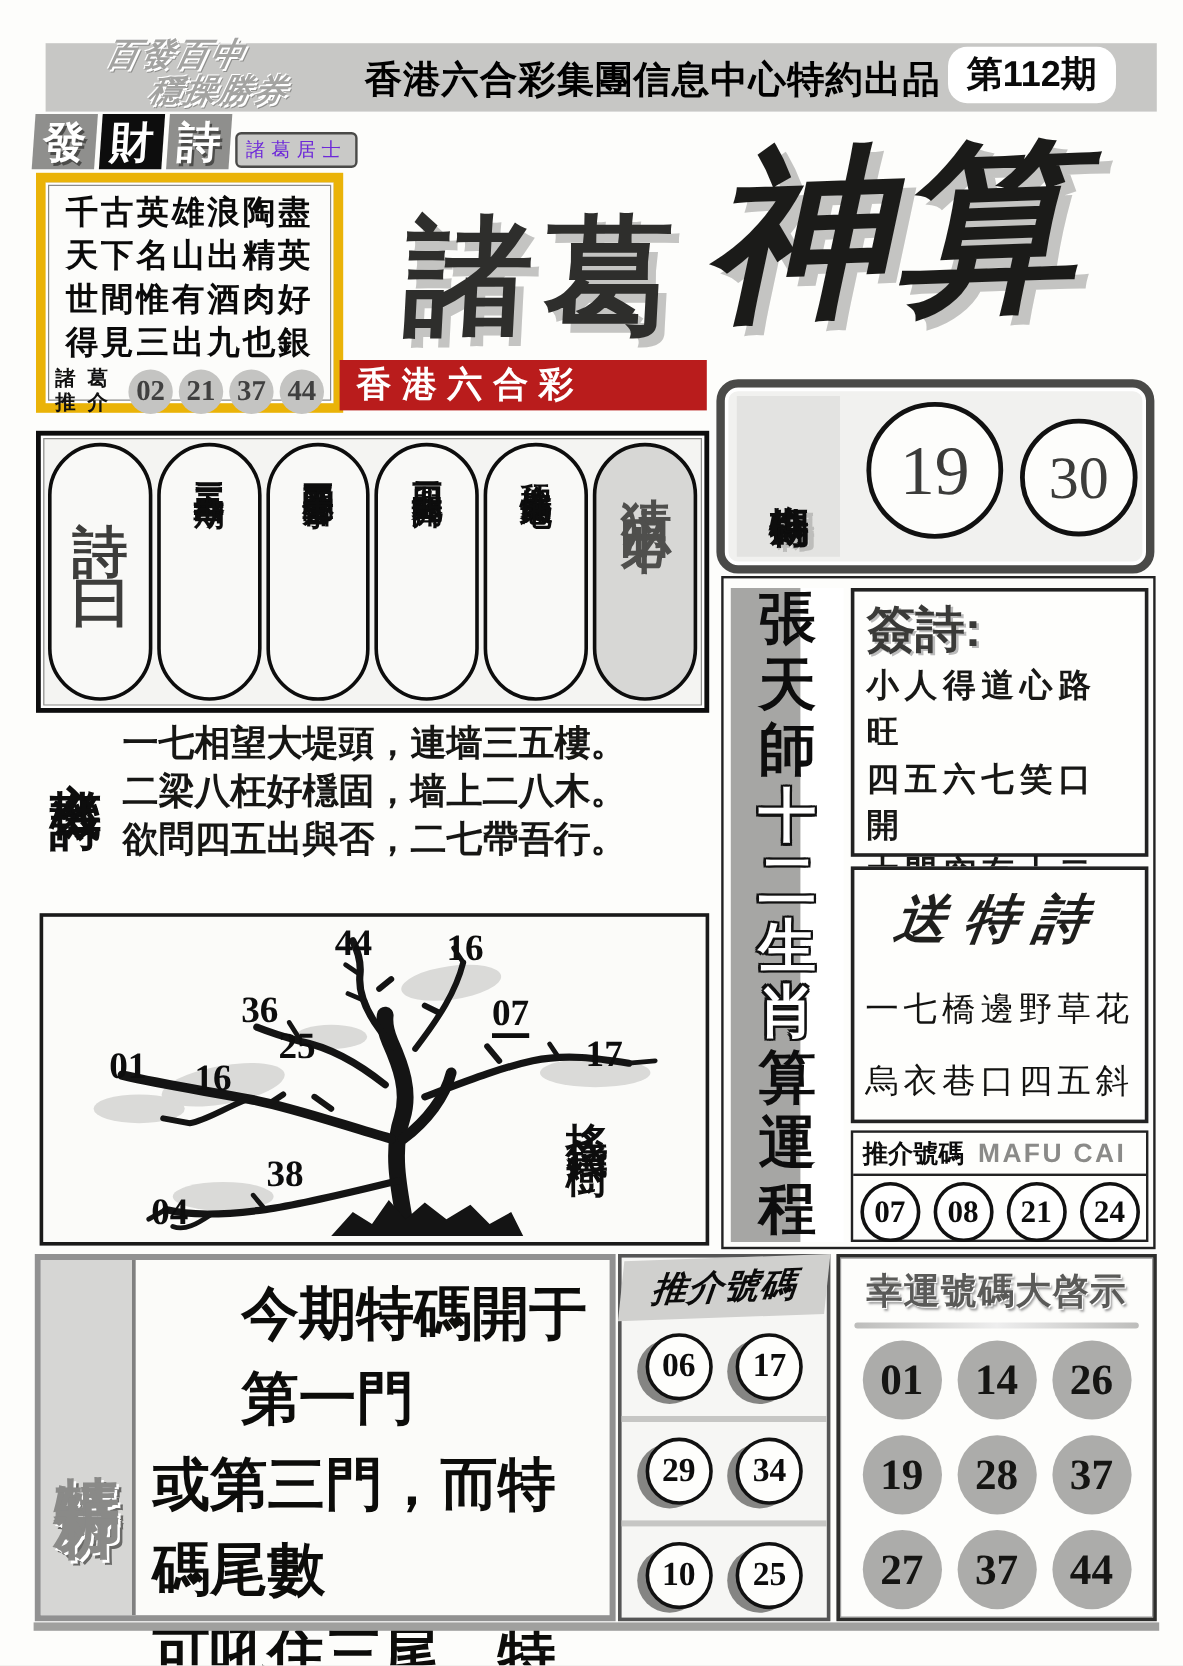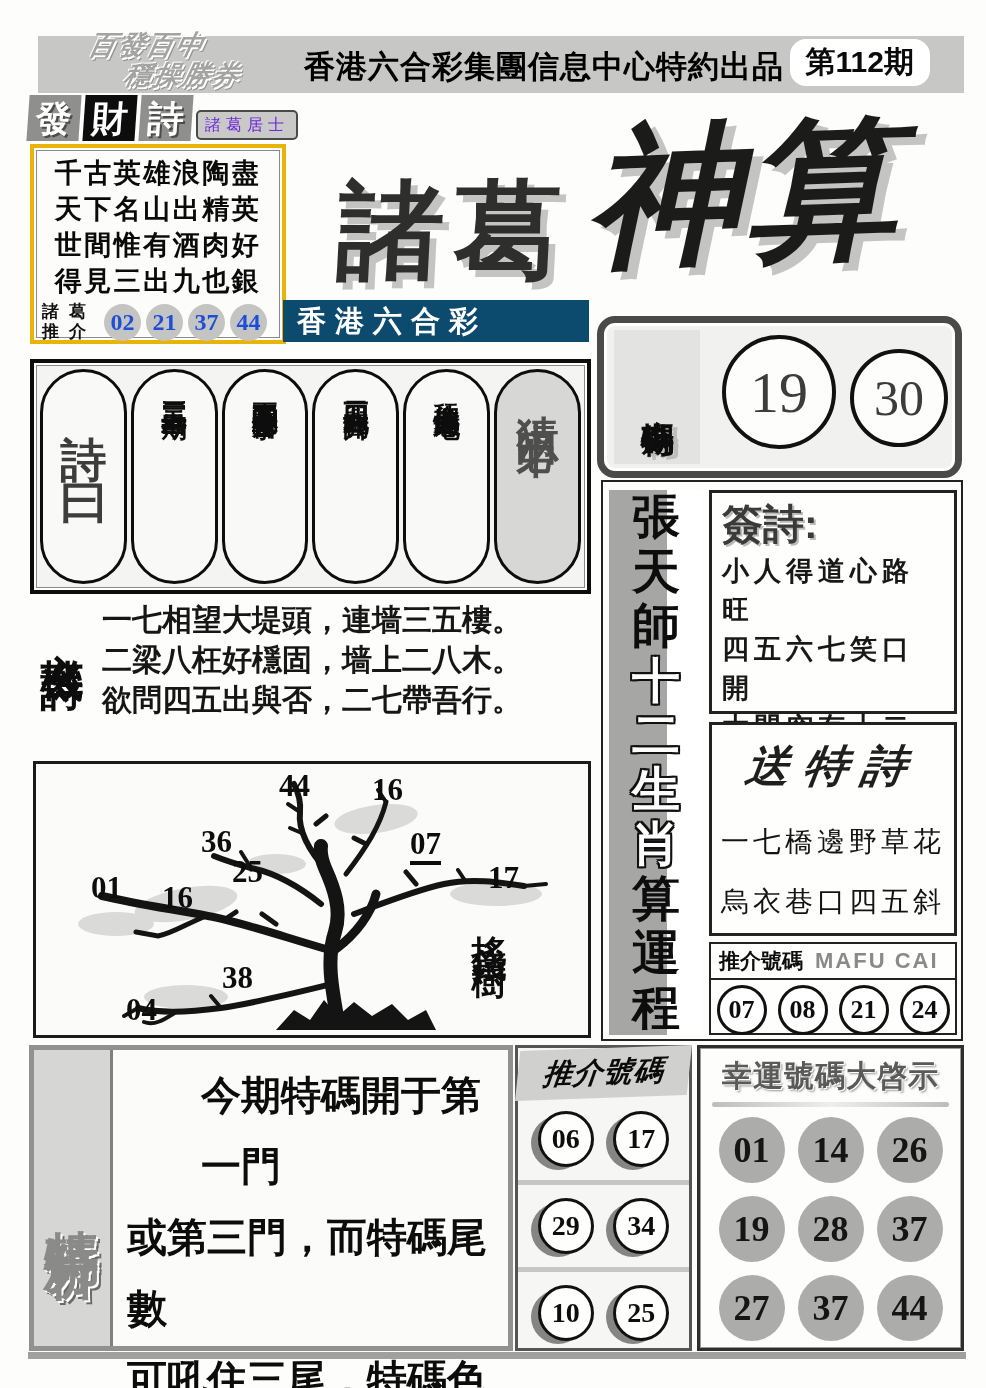--- a/index.html
+++ b/index.html
@@ -18,37 +18,37 @@
               font-size:30px;font-weight:900;color:#0a0a0a;}
 
   
   .facai-head{left:28px;top:95px;display:flex;align-items:flex-end;gap:4px;}
   .tile{width:52px;height:46px;display:grid;place-items:center;font-size:36px;font-weight:900;
         color:#fff;transform:skewX(-4deg);}
   .tile.gray{background:#8f8f8d;text-shadow:2px 2px 0 #4c4c4a;}
   .tile.black{background:#0d0d0d;}
   .author-pill{height:26px;min-width:98px;border:2px solid #4a4a48;border-radius:5px;background:#c9c9c7;
                font-size:16px;letter-spacing:5px;color:#6d28d9;display:grid;place-items:center;margin-bottom:1px;}
-  .facai-box{left:30px;top:144px;width:256px;height:200px;background:#fcfcfa;border:4px solid #eab308;
+  .facai-box{left:30px;top:144px;width:256px;height:200px;background:#fcfcfa;border:8px solid #eab308;
              box-shadow:inset 0 0 0 2px #fff,inset 0 0 0 3px #8a8a88;padding-top:7px;box-sizing:border-box;}
   .facai-line{font-family:"Liberation Serif",serif;font-weight:700;font-size:27px;letter-spacing:2.5px;
               line-height:36px;text-align:center;color:#0a0a0a;}
   .facai-reco{display:flex;align-items:center;margin-top:3px;padding:0 8px;}
   .reco-name{font-size:17px;font-weight:900;letter-spacing:10px;line-height:20px;width:62px;}
   .reco-circles{display:flex;gap:5px;}
   .reco-ball{width:37px;height:37px;border-radius:50%;background:#c4c4c2;display:grid;place-items:center;
-             font-family:"Liberation Serif",serif;font-size:24px;font-weight:700;color:#1d4ed8;}
+             font-family:"Liberation Serif",serif;font-size:24px;font-weight:700;color:#404040;}
 
   
   .title-left{left:338px;top:160px;font-size:106px;font-weight:900;letter-spacing:10px;color:#2e2e2c;
               text-shadow:7px 7px 0 #c4c4c2;transform:skewX(-3deg);}
   .title-right{left:588px;top:92px;font-family:"Liberation Serif",serif;font-style:italic;font-weight:700;
                font-size:152px;letter-spacing:4px;color:#1b1b19;text-shadow:9px 8px 0 #c4c4c2;
                transform:rotate(-2deg);}
-  .banner{left:283px;top:300px;width:306px;height:42px;background:#0c4a6e;color:#fff;font-size:29px;
+  .banner{left:283px;top:300px;width:306px;height:42px;background:#b91c1c;color:#fff;font-size:29px;
           font-weight:900;letter-spacing:9px;line-height:42px;padding-left:14px;box-sizing:border-box;}
 
   
   .special{left:597px;top:316px;width:365px;height:162px;background:#f1f1ef;border:7px solid #4a4a48;
            border-radius:18px;box-shadow:inset 0 0 0 3px #fff;box-sizing:border-box;}
   .special-label-col{left:10px;top:7px;width:86px;height:134px;background:#e3e3e1;display:grid;place-items:center;}
   .v-upright{writing-mode:vertical-rl;text-orientation:upright;}
   .special-label{font-size:33px;font-weight:900;color:#0d0d0d;letter-spacing:1px;
                  text-shadow:5px 3px 0 #bdbdbb;}
   .ball-big{border-radius:50%;background:#fdfdfb;border:4px solid #111;display:grid;place-items:center;
@@ -108,21 +108,21 @@
   .mafu-balls{display:flex;justify-content:space-around;padding-top:5px;}
   .ball-sm{width:44px;height:44px;border-radius:50%;border:3px solid #111;background:#fff;display:grid;
            place-items:center;font-family:"Liberation Serif",serif;font-size:26px;font-weight:700;color:#0d0d0d;}
 
   
   .analysis{left:29px;top:1045px;width:484px;height:306px;border:5px solid #919191;background:#fbfbf9;
             box-sizing:border-box;display:flex;}
   .analysis-label-col{width:76px;background:#d6d6d4;border-right:3px solid #808080;display:grid;place-items:center;}
   .analysis-label{font-size:54px;font-weight:900;color:#8a8a88;letter-spacing:6px;
                   text-shadow:2px 2px 0 #fff,4px 4px 0 #6a6a68;}
-  .analysis-text{flex:1;padding:10px 8px 0 14px;font-family:"Liberation Serif",serif;font-size:40px;
+  .analysis-text{flex:1;padding:10px 8px 0 14px;font-family:"Liberation Serif",serif;font-size:48px;
                  font-weight:600;line-height:71px;color:#0c0c0a;}
   .analysis-text .indent{padding-left:74px;}
 
   .tuijie{left:515px;top:1045px;width:177px;height:306px;border:3px solid #555;background:#f6f6f4;
           box-sizing:border-box;}
   .tuijie-title{height:50px;background:#d0d0ce;display:grid;place-items:center;font-size:29px;font-weight:900;
                 font-style:italic;color:#0b0b0b;transform:skewX(-8deg) rotate(-2deg);letter-spacing:1px;}
   .tuijie-row{height:82px;display:flex;justify-content:space-evenly;align-items:center;border-top:5px solid #c6c6c4;}
   .ball-shadow{width:50px;height:50px;border-radius:50%;border:3px solid #111;background:#fefefc;display:grid;
                place-items:center;font-family:"Liberation Serif",serif;font-size:28px;font-weight:600;color:#0d0d0d;

